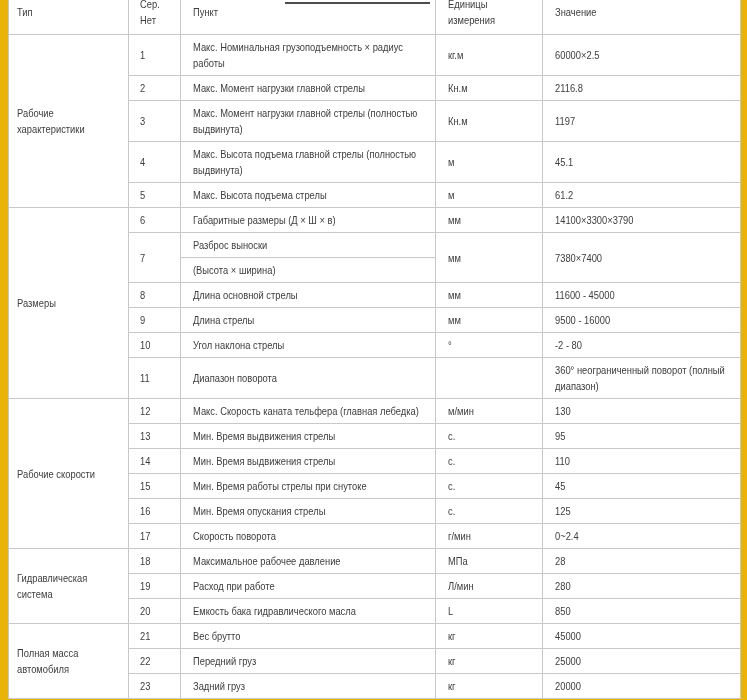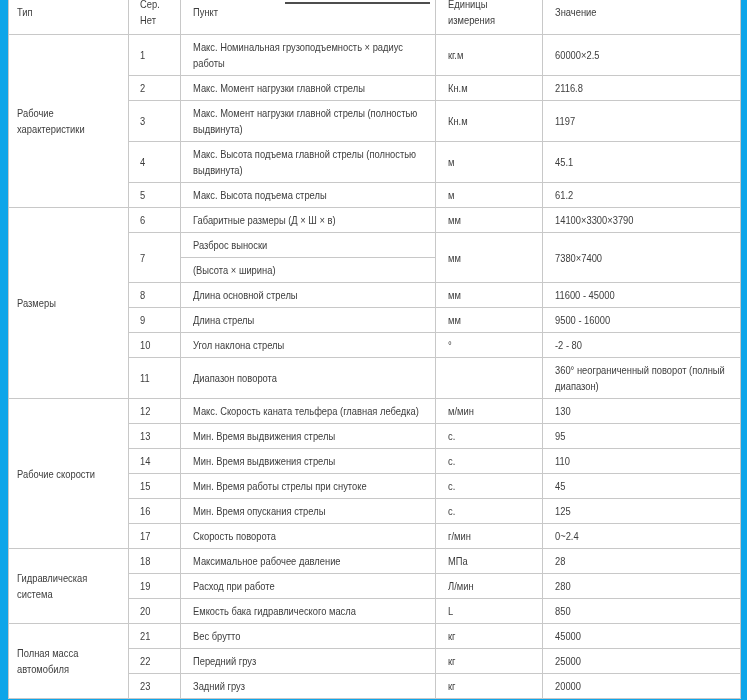--- a/index.html
+++ b/index.html
@@ -2,21 +2,21 @@
 <html><head>
 <meta charset="utf-8">
 <style>
   * { margin: 0; padding: 0; box-sizing: border-box; }
   html, body {
     width: 747px; height: 700px;
     background: #ffffff;
     overflow: hidden;
     font-family: "Liberation Sans", "DejaVu Sans", sans-serif;
   }
-  .stage { position: relative; width: 747px; height: 700px; overflow: hidden; background: #0ea5e9; }
+  .stage { position: relative; width: 747px; height: 700px; overflow: hidden; background: #eab308; }
 
   .artifact-bar {
     position: absolute; left: 285px; top: 2px; width: 145px; height: 2px;
     background: #4d4d4d; z-index: 3;
   }
 
   .table-wrap { position: absolute; left: 8px; top: -11px; z-index: 1; }
 
   table.spec {
     border-collapse: collapse;

